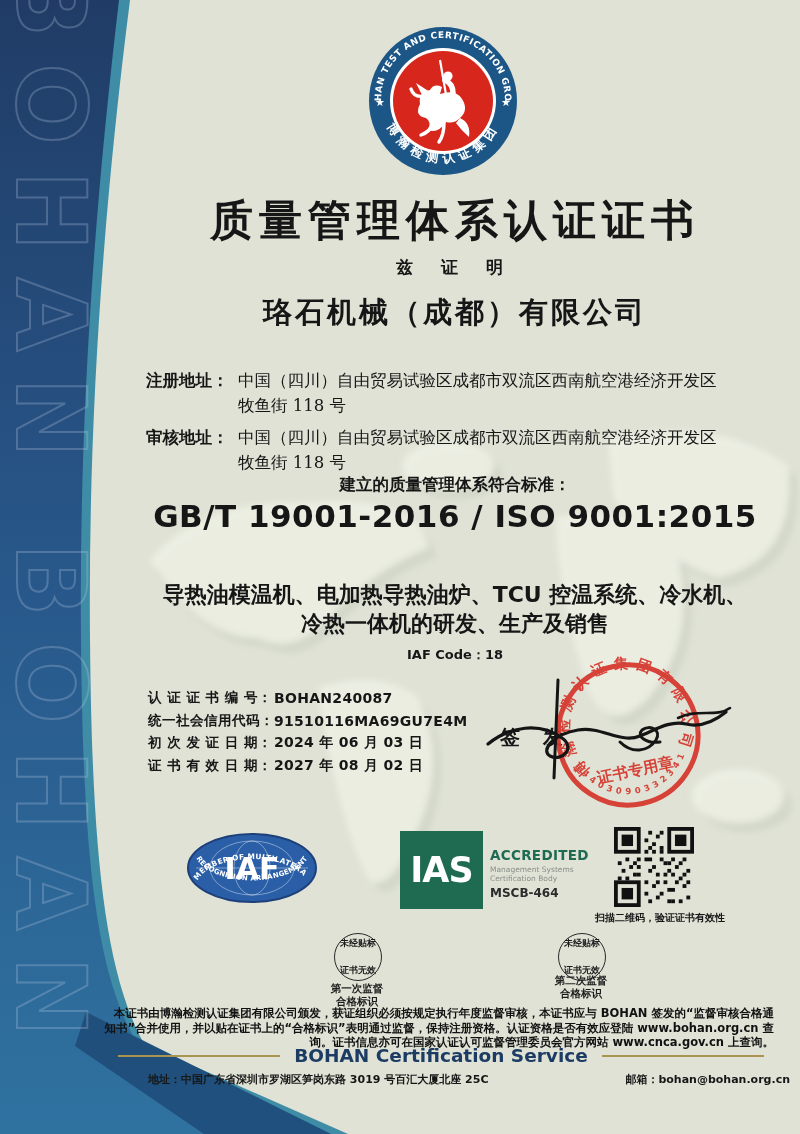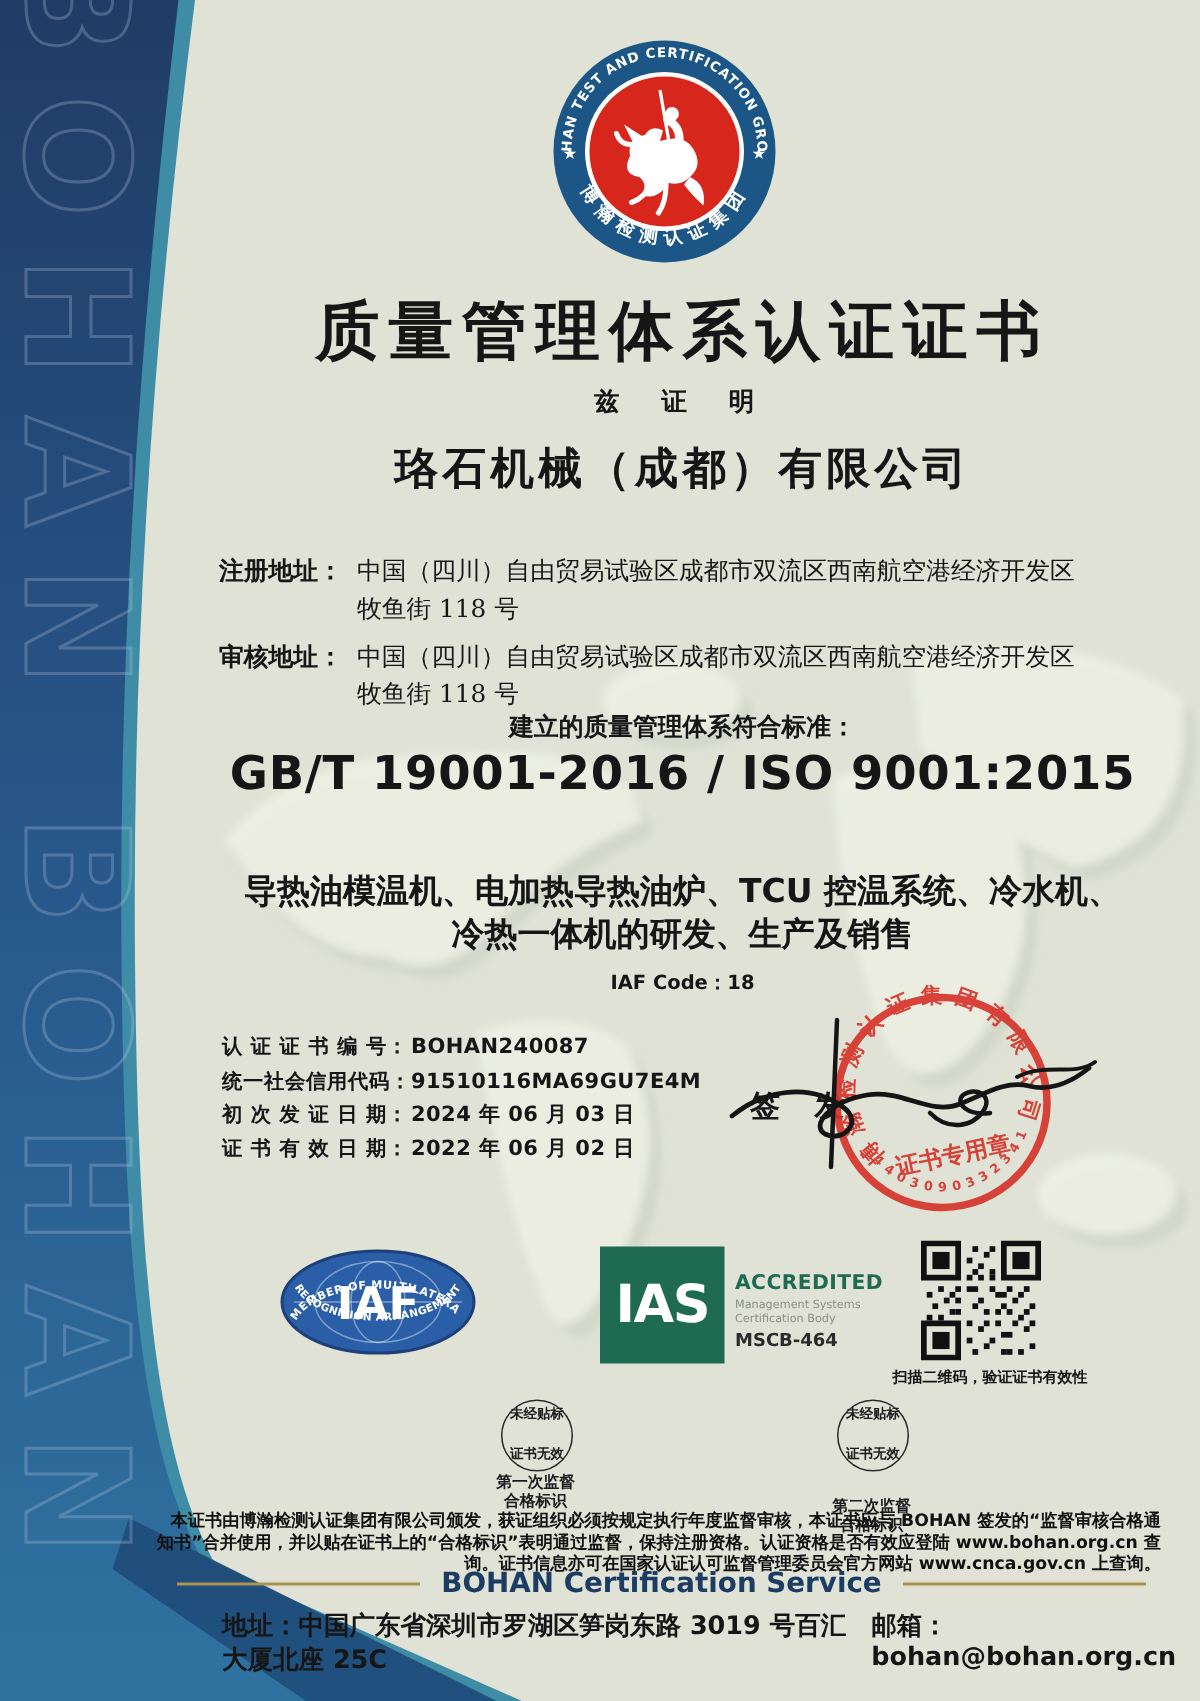--- a/index.html
+++ b/index.html
@@ -59,21 +59,21 @@
     font-size:9px; font-weight:bold; line-height:11px; color:#1c1c1c; background:transparent;gap:16px;}
   .seal-caption{width:80px; text-align:center; font-size:10.5px; font-weight:bold;
     line-height:13px; color:#1c1c1c;}
   
   .notice{top:1006px; left:104px; width:670px; text-align:right;
     font-size:11.5px; font-weight:bold; line-height:14.5px; color:#111;}
   .service-row{top:1045px; left:118px; width:646px; display:flex; align-items:center;}
   .service-rule{flex:1; height:2px; background:#ab9350;}
   .service-title{margin:0 14px; color:#1c3c64; font-weight:bold; font-size:18.5px;}
   .contact-row{top:1072px; left:148px; width:642px; display:flex;
-    justify-content:space-between; font-size:17px; font-weight:bold;}
+    justify-content:space-between; font-size:11px; font-weight:bold;}
 </style>
 </head>
 <body>
 
 <div class="page">
 
   <svg class="abs" style="left:0;top:0" width="800" height="1134" viewBox="0 0 800 1134">
     <defs>
       <linearGradient id="bandGrad" x1="0" y1="0" x2="0" y2="1">
         <stop offset="0" stop-color="#203c66"></stop>
@@ -180,21 +180,21 @@
     <div class="field-row">
       <span class="field-label">统一社会信用代码：</span>
       <span class="field-value">91510116MA69GU7E4M</span>
     </div>
     <div class="field-row">
       <span class="field-label">初 次 发 证 日 期：</span>
       <span class="field-value">2024 年 06 月 03 日</span>
     </div>
     <div class="field-row">
       <span class="field-label">证 书 有 效 日 期：</span>
-      <span class="field-value">2022 年 06 月 02 日</span>
+      <span class="field-value">2027 年 08 月 02 日</span>
     </div>
   </div>
 
   <div class="abs sign-label">签 发</div>
 
   <svg class="abs" style="left:543px;top:650px" width="170" height="170" viewBox="0 0 170 170">
     <g transform="rotate(-12 85 85)" opacity="0.92">
       <circle cx="85" cy="85" r="70" fill="none" stroke="#d6352b" stroke-width="5"></circle>
       <defs>
         <path id="stampArc" d="M 40 110 A 57 57 0 1 1 130 110"></path>
@@ -326,21 +326,21 @@
     <span>证书无效</span>
   </div>
   <div class="abs seal-caption" style="left:317px;top:982px">
     <span style="display:block">第一次监督</span>
     <span style="display:block">合格标识</span>
   </div>
   <div class="abs seal-circle" style="left:558px;top:933px">
     <span>未经贴标</span>
     <span>证书无效</span>
   </div>
-  <div class="abs seal-caption" style="left:541px;top:998px">
+  <div class="abs seal-caption" style="left:541px;top:974px">
     <span style="display:block">第二次监督</span>
     <span style="display:block">合格标识</span>
   </div>
 
   <div class="abs notice">本证书由博瀚检测认证集团有限公司颁发，获证组织必须按规定执行年度监督审核，本证书应与 BOHAN 签发的“监督审核合格通知书”合并使用，并以贴在证书上的“合格标识”表明通过监督，保持注册资格。认证资格是否有效应登陆 www.bohan.org.cn 查询。证书信息亦可在国家认证认可监督管理委员会官方网站 www.cnca.gov.cn 上查询。</div>
   <div class="abs service-row">
     <div class="service-rule"></div>
     <div class="service-title">BOHAN Certification Service</div>
     <div class="service-rule"></div>
   </div>

